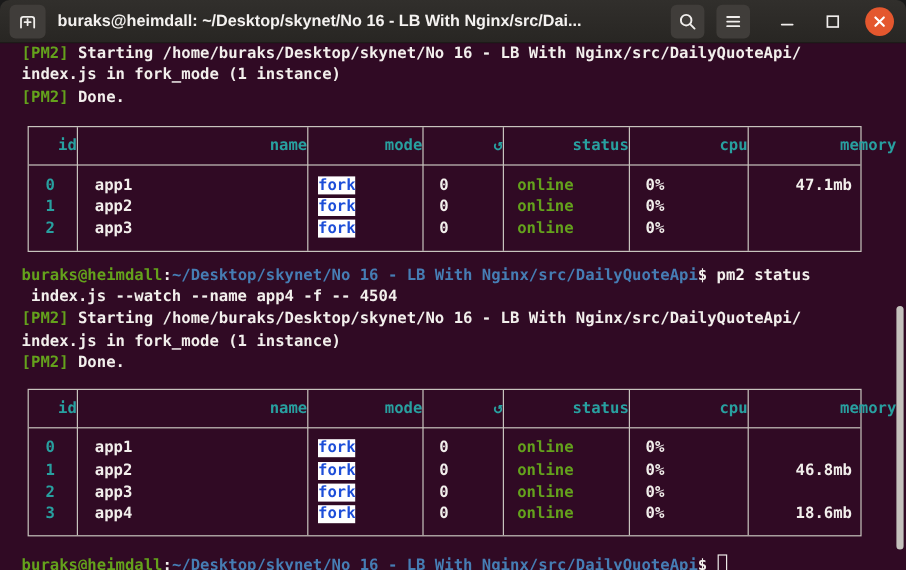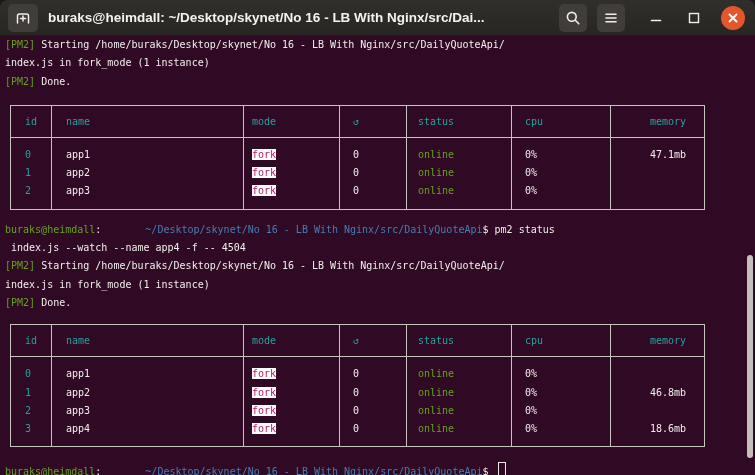--- a/index.html
+++ b/index.html
@@ -28,54 +28,54 @@
   .wc{flex:none;display:flex;align-items:center;justify-content:center;cursor:pointer;}
   .wc.min{width:14px;margin-left:24px;}
   .wc.max{width:14px;margin-left:24px;}
   .wc.close{width:24px;height:24px;margin-left:20px;border-radius:50%;background:#e4572e;}
   .tb-btn svg,.wc svg{display:block;}
 
   
   .terminal{
     position:relative;flex:1;background:var(--bg);color:var(--fg);
     font-family:"DejaVu Sans Mono","Liberation Mono",monospace;
-    font-weight:normal;font-size:10px;line-height:var(--lh);
-    padding-left:5px;overflow:hidden;cursor:text;
+    font-weight:bold;font-size:13px;line-height:var(--lh);
+    padding-left:18px;overflow:hidden;cursor:text;
   }
   .tl{height:var(--lh);white-space:pre;}
   .g{color:var(--green);}
-  .bl{color:var(--blue);margin-left:44px;}
+  .bl{color:var(--blue);}
   .cy{color:var(--cyan);}
 
   
   .ptable{
     position:relative;width:695px;margin-left:5px;border:1px solid var(--tborder);
     background:
       linear-gradient(var(--tborder),var(--tborder)) 40px 0/1px 100% no-repeat,
       linear-gradient(var(--tborder),var(--tborder)) 232px 0/1px 100% no-repeat,
       linear-gradient(var(--tborder),var(--tborder)) 328px 0/1px 100% no-repeat,
       linear-gradient(var(--tborder),var(--tborder)) 395px 0/1px 100% no-repeat,
       linear-gradient(var(--tborder),var(--tborder)) 500px 0/1px 100% no-repeat,
       linear-gradient(var(--tborder),var(--tborder)) 599px 0/1px 100% no-repeat,
       linear-gradient(var(--tborder),var(--tborder)) 0 31px/100% 1px no-repeat;
   }
   .t1{margin-top:14px;margin-bottom:11px;}
   .t2{margin-top:12px;margin-bottom:13px;}
-  .hrow{display:flex;height:32px;line-height:31px;color:var(--cyan);}
+  .hrow{display:flex;height:32px;line-height:31px;color:var(--cyan);text-align:right;}
   .rows{padding:8px 0;}
   .drow{display:flex;height:var(--lh);line-height:var(--lh);}
   .cell{flex:none;white-space:pre;overflow:hidden;}
   .c0{width:40px;padding-left:14px;}
   .c1{width:192px;padding-left:15px;}
   .c2{width:96px;padding-left:9px;}
   .c3{width:67px;padding-left:14px;}
   .c4{width:105px;padding-left:12px;}
   .c5{width:99px;padding-left:14px;}
   .c6{width:96px;padding-left:12px;margin-left:28px;}
-  .fork{background:#ffffff;color:#be185d;}
+  .fork{background:#ffffff;color:#1d4ed8;}
 
   
   .cursor{display:inline-block;width:8px;height:15px;border:1.5px solid #ece9e6;transform:translateY(2px);margin-left:9px;}
   .scroll-thumb{position:absolute;right:2px;top:219px;width:6px;height:203px;border-radius:3px;background:#c4c1bc;}
 </style>
 </head>
 <body>
 
 <div class="window">
 

